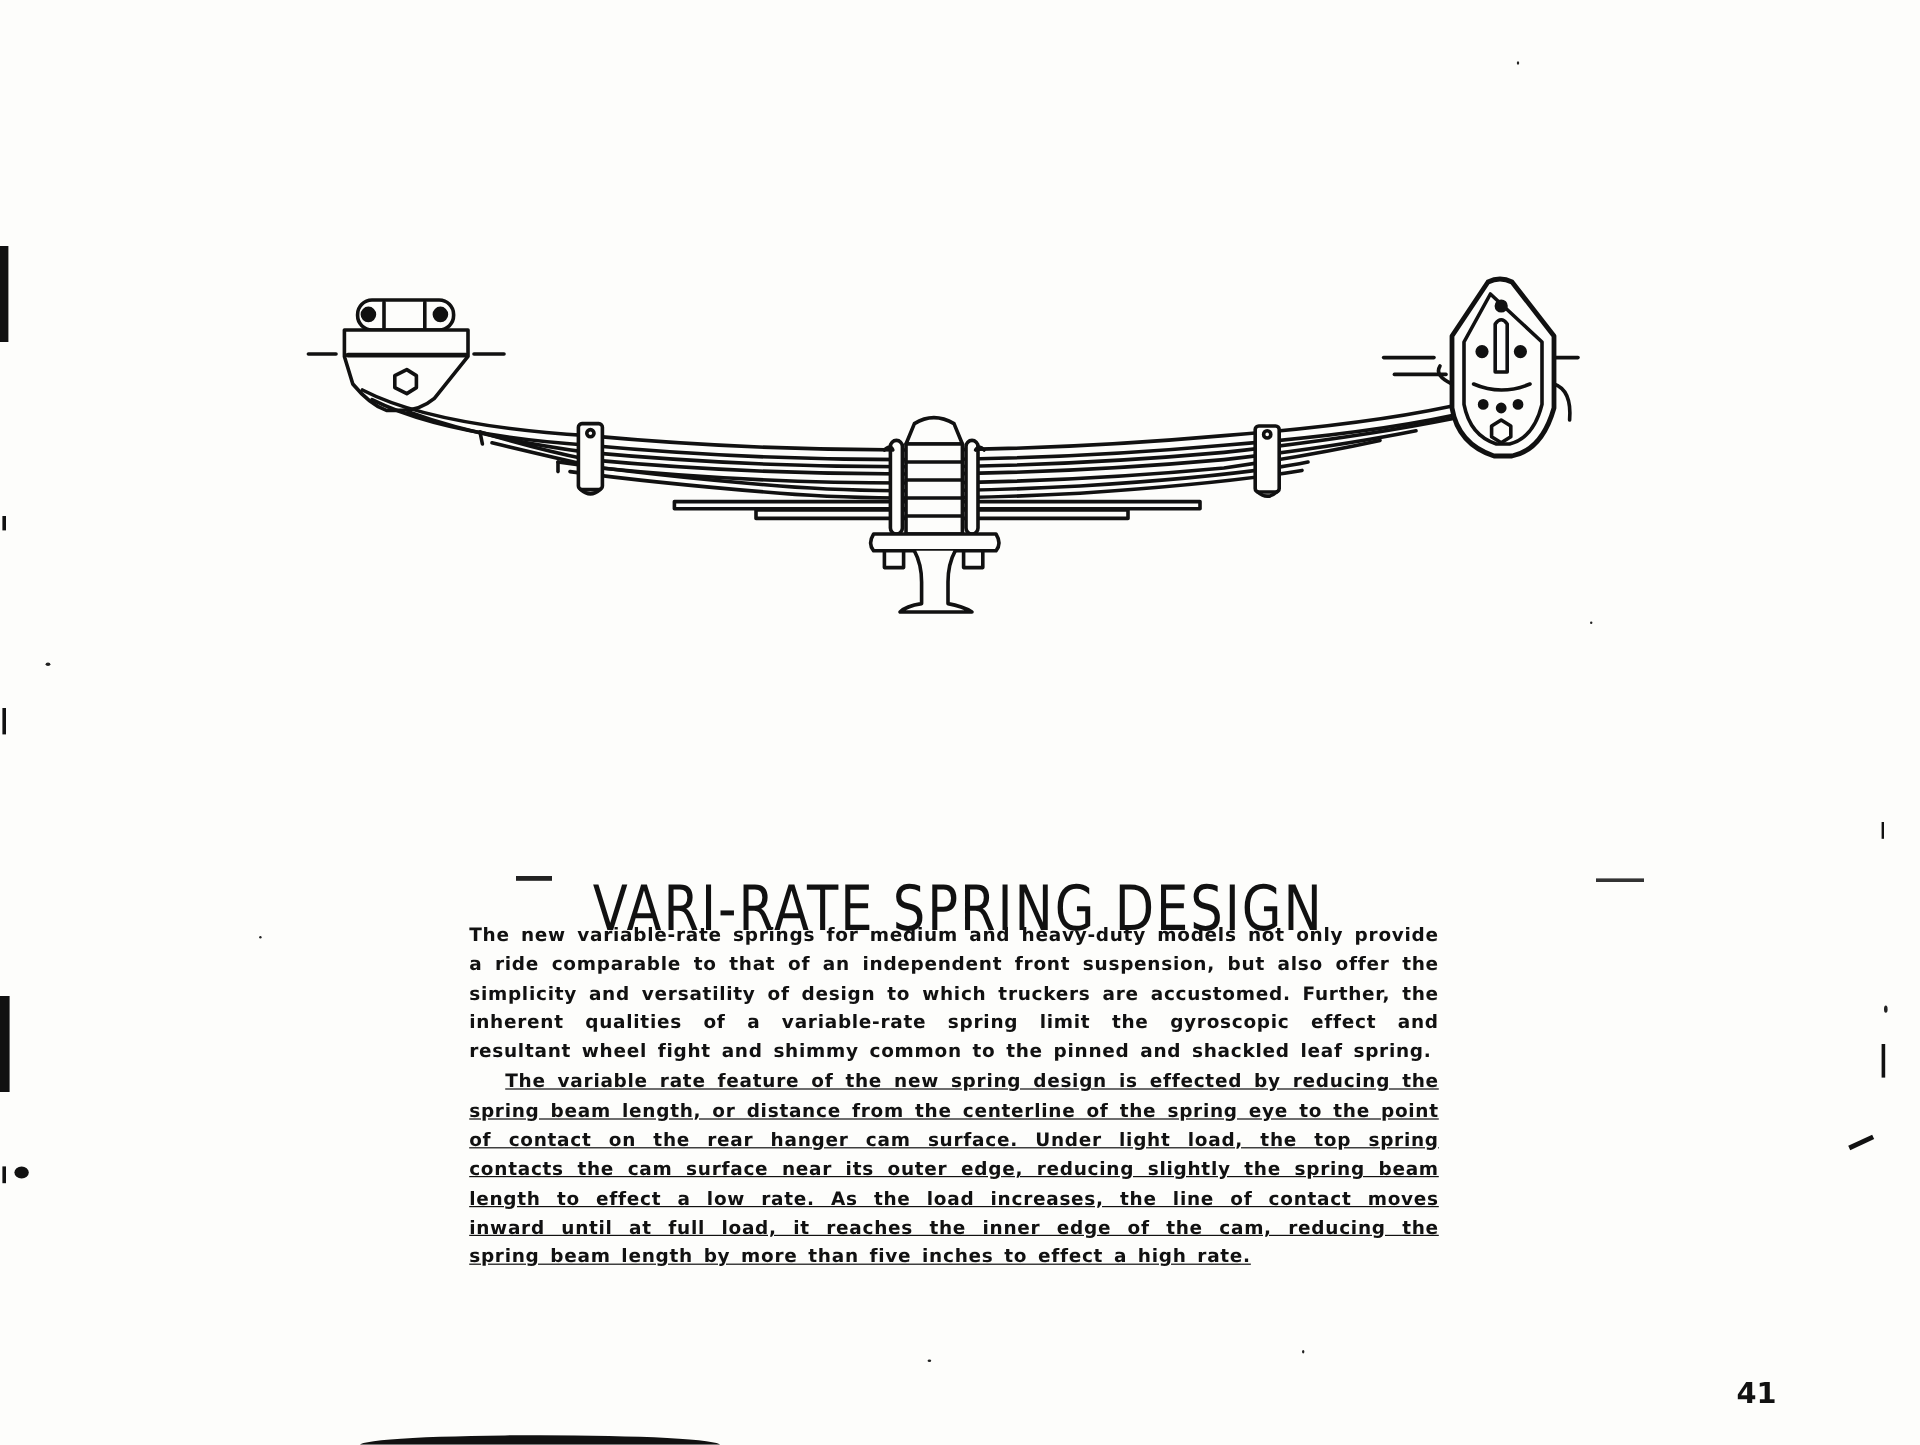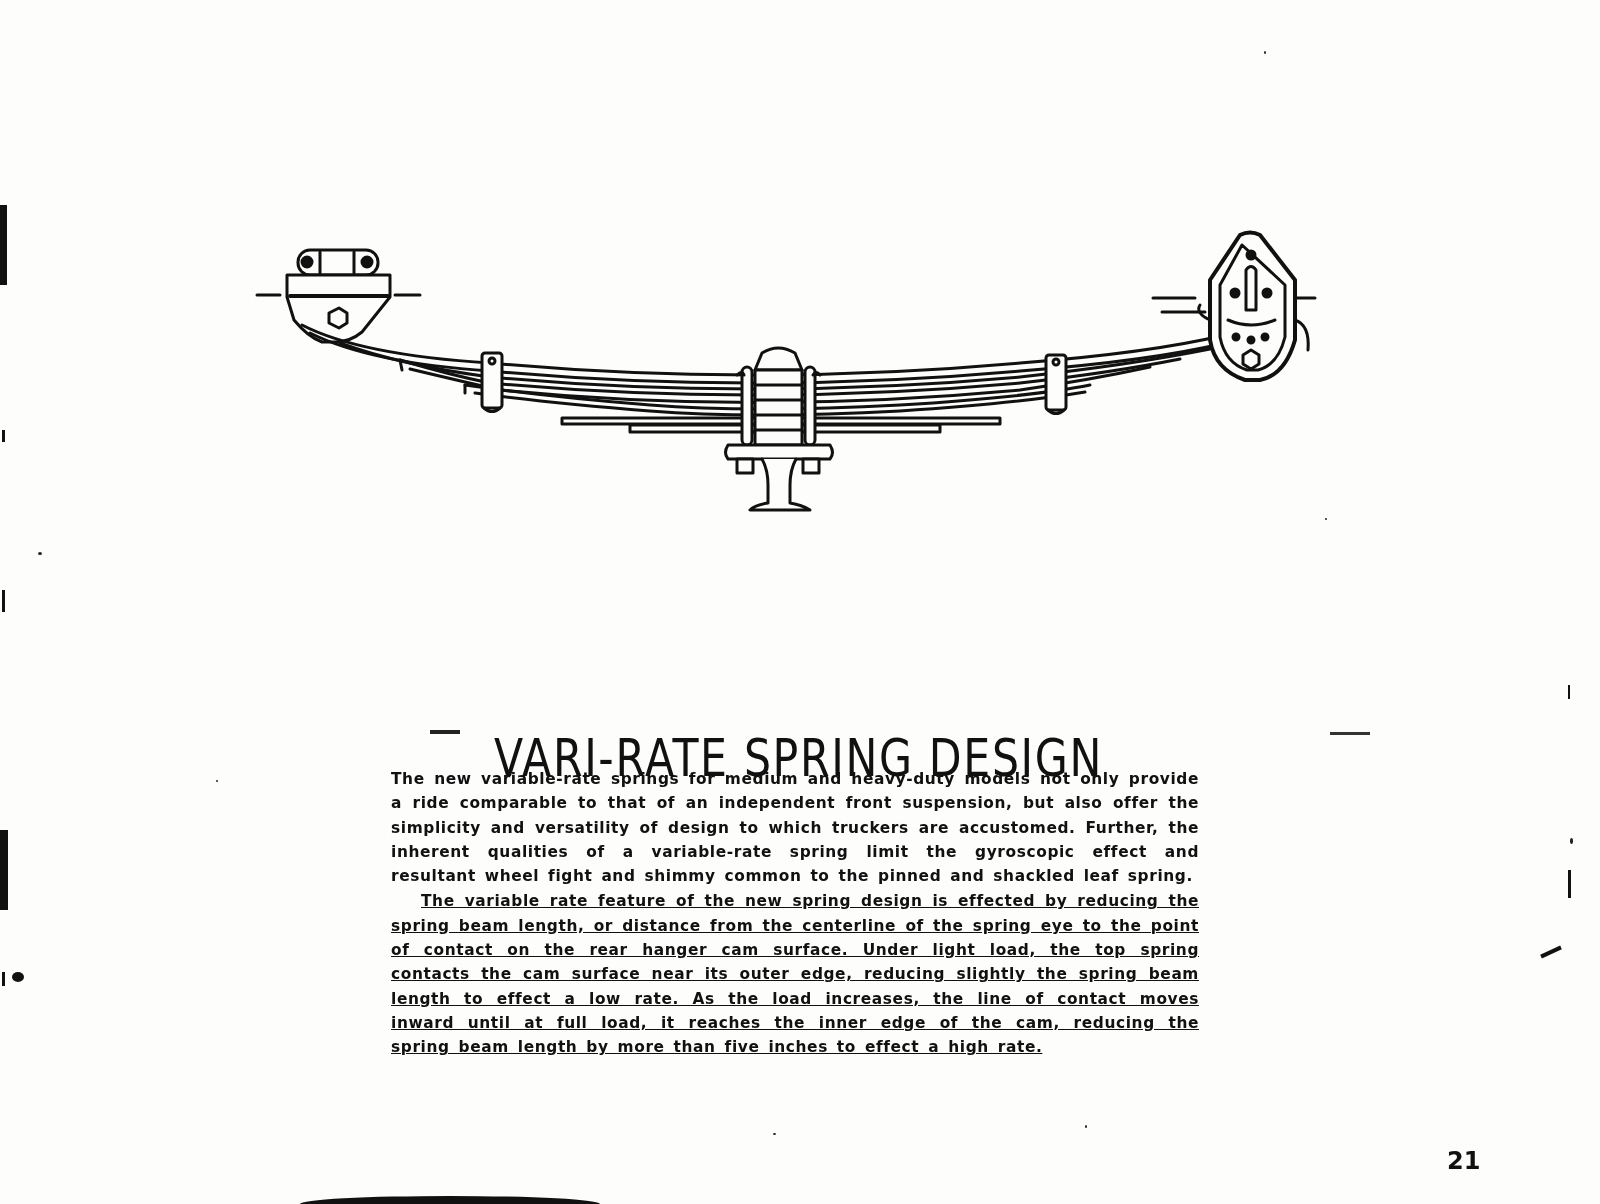--- a/index.html
+++ b/index.html
@@ -227,16 +227,16 @@
     <div class="title-dash-left"></div>
     <h1 class="title">VARI-RATE SPRING DESIGN</h1>
     <div class="title-dash-right"></div>
   </div>
 
   <div class="body-text">
     <p>The new variable-rate springs for medium and heavy-duty models not only provide a ride comparable to that of an independent front suspension, but also offer the simplicity and versatility of design to which truckers are accustomed. Further, the inherent qualities of a variable-rate spring limit the gyroscopic effect and resultant wheel fight and shimmy common to the pinned and shackled leaf spring.</p>
     <p class="indent">The variable rate feature of the new spring design is effected by reducing the spring beam length, or distance from the centerline of the spring eye to the point of contact on the rear hanger cam surface. Under light load, the top spring contacts the cam surface near its outer edge, reducing slightly the spring beam length to effect a low rate. As the load increases, the line of contact moves inward until at full load, it reaches the inner edge of the cam, reducing the spring beam length by more than five inches to effect a high rate.</p>
   </div>
 
-  <div class="page-number">21</div>
+  <div class="page-number">41</div>
 
   <div class="bottom-edge"></div>
 </div>
 
 </body></html>

